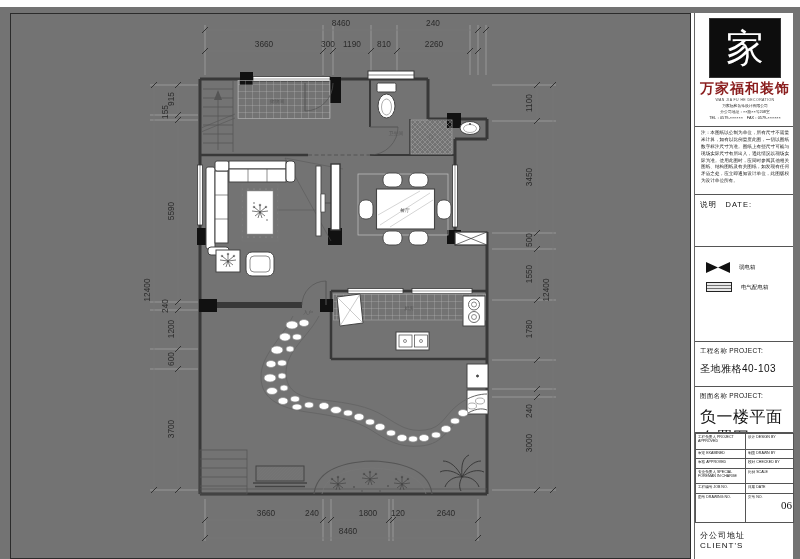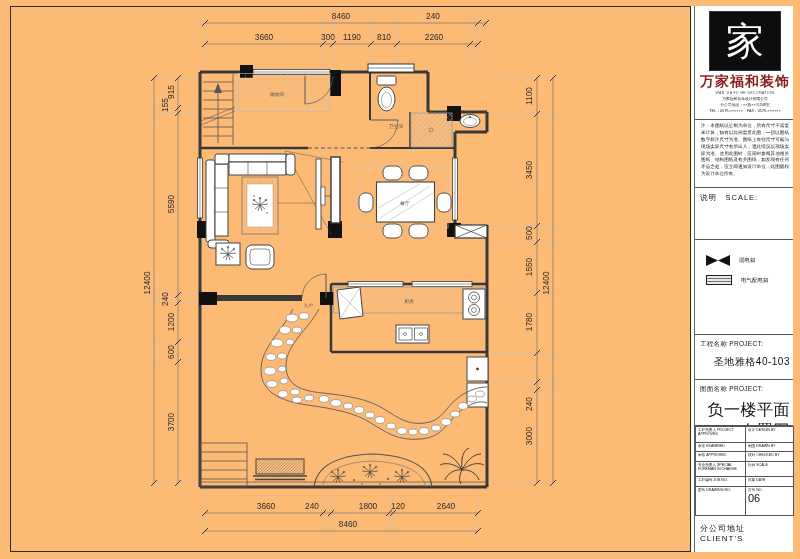--- a/index.html
+++ b/index.html
@@ -1,18 +1,18 @@
 <!DOCTYPE html>
 <html><head>
 <meta charset="utf-8">
 <style>
   html,body{margin:0;padding:0;}
   body{width:800px;height:559px;background:#fff;position:relative;
        font-family:"Liberation Sans","DejaVu Sans",sans-serif;color:#111;overflow:hidden;}
-  .sheet{position:absolute;inset:0;background:#fdba74;}
+  .sheet{position:absolute;inset:0;background:#737373;margin-top:7px;}
   .frame{position:absolute;left:10px;top:6px;width:783px;height:546px;
          border:1.2px solid #2b2b2b;box-sizing:border-box;pointer-events:none;}
   svg.plan{position:absolute;left:0;top:0;}
   .dim-line{stroke:#777;stroke-width:.7;fill:none;}
   .tick{stroke:#333;stroke-width:1;fill:none;}
   .ext{stroke:#bfbfbf;stroke-width:.5;fill:none;}
   .dimtxt{font-size:8.3px;fill:#2b2b2b;}
   .roomtxt{font-size:4.8px;fill:#555;}
   .wall{stroke:#383838;fill:none;}
   .thin{stroke:#555;fill:none;}
@@ -32,27 +32,27 @@
   .note-sec{height:68px;}
   .note-sec p{font-size:4.6px;line-height:1.5;margin:1px 1px;text-align:justify;color:#111;}
   .notes-sec{height:52px;font-size:7.5px;padding-top:5px;letter-spacing:1px;}
   .legend-sec{height:95px;}
   .leg-row{display:flex;align-items:center;gap:9px;margin:9px 2px 0 6px;}
   .leg-row:first-child{margin-top:13px;}
   .leg-label{font-size:5.5px;color:#111;}
   .proj-sec{height:45px;}
   .draw-sec{height:46px;}
   .lab{font-size:6.5px;margin-top:3px;letter-spacing:.3px;}
-  .val{font-size:10px;text-align:right;margin-top:6px;letter-spacing:.5px;}
+  .val{font-size:10px;text-align:left;margin-top:6px;letter-spacing:.5px;}
   .val.big{font-size:16px;}
   .tb{width:99px;height:90px;border-collapse:collapse;table-layout:fixed;margin-left:4px;}
   .tb td{border:0.5px solid #555;font-size:3.6px;padding:1px 1px 0 2px;vertical-align:top;
          color:#111;line-height:1.25;overflow:hidden;}
   .tb td.r{width:44px;}
-  .page{display:block;font-size:11px;text-align:left;color:#111;margin-top:0;}
+  .page{display:block;font-size:11px;text-align:right;color:#111;margin-top:0;font-family:Liberation Serif, serif;}
   .client-sec{height:36px;font-size:8px;padding-top:7px;border-bottom:none;letter-spacing:1px;}
 </style>
 </head>
 <body>
 
 <div class="sheet">
   <div class="frame"></div>
 
   <svg class="plan" width="690" height="559" viewBox="0 0 690 559">
     <defs>
@@ -358,21 +358,21 @@
       <div class="cline">万家福和装饰设计有限公司</div>
       <div class="cline">分公司地址：××路××号208室</div>
       <div class="cline">TEL：0579-××××××　FAX：0579-××××××</div>
     </div>
 
     <div class="sec note-sec">
       <p>注：本图纸以公制为单位，所有尺寸不需量米计算，如有以比例量度此图，一切以图纸数字标注尺寸为准。图纸上有些尺寸可能与现场实际尺寸有所出入，遇此情况以现场实际为准。使用此图时，应同时参阅其他相关图纸、结构图纸及有关图纸，如发现有任何矛盾之处，应立即通知设计单位，此图版权为设计单位所有。</p>
     </div>
 
     <div class="sec notes-sec">
-      <span>说明　SCALE:</span>
+      <span>说明　DATE:</span>
     </div>
 
     <div class="sec legend-sec">
       <div class="leg-row">
         <svg width="24" height="11" viewBox="0 0 24 11">
           <polygon points="0,0 0,11 12,5.5" fill="#111"></polygon>
           <polygon points="24,0 24,11 12,5.5" fill="#111"></polygon>
         </svg>
         <span class="leg-label">弱电箱</span>
       </div>

